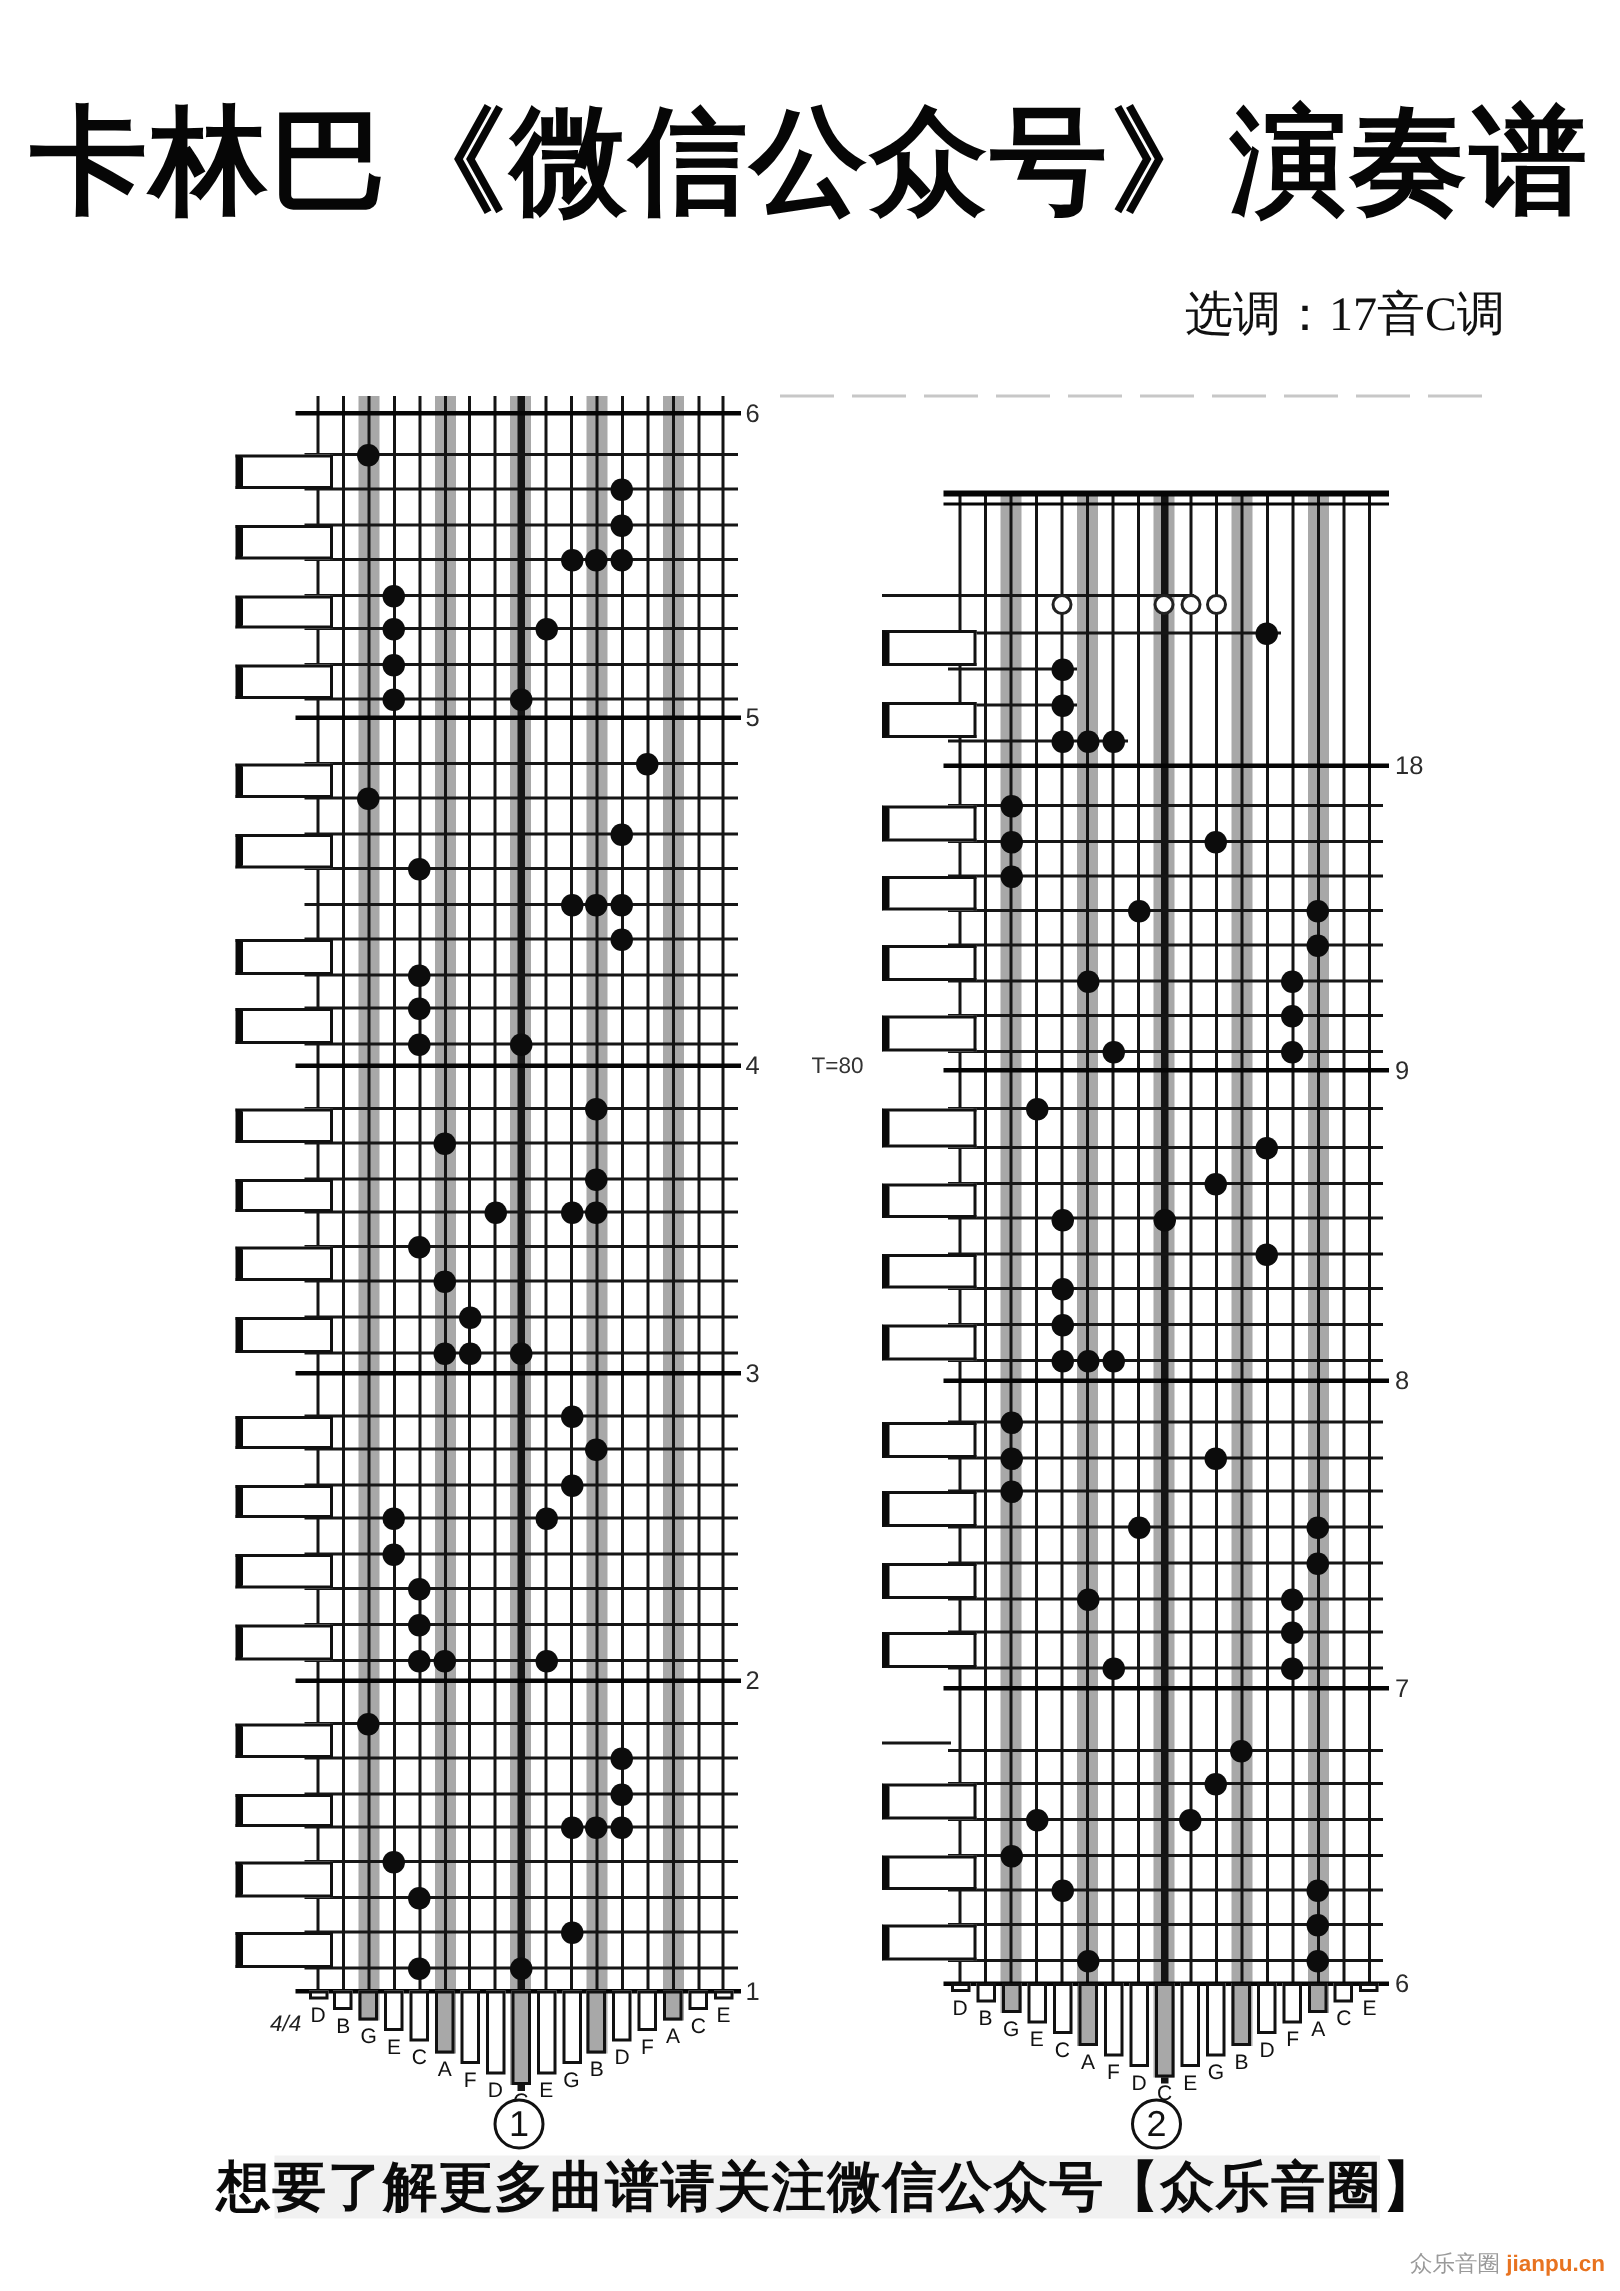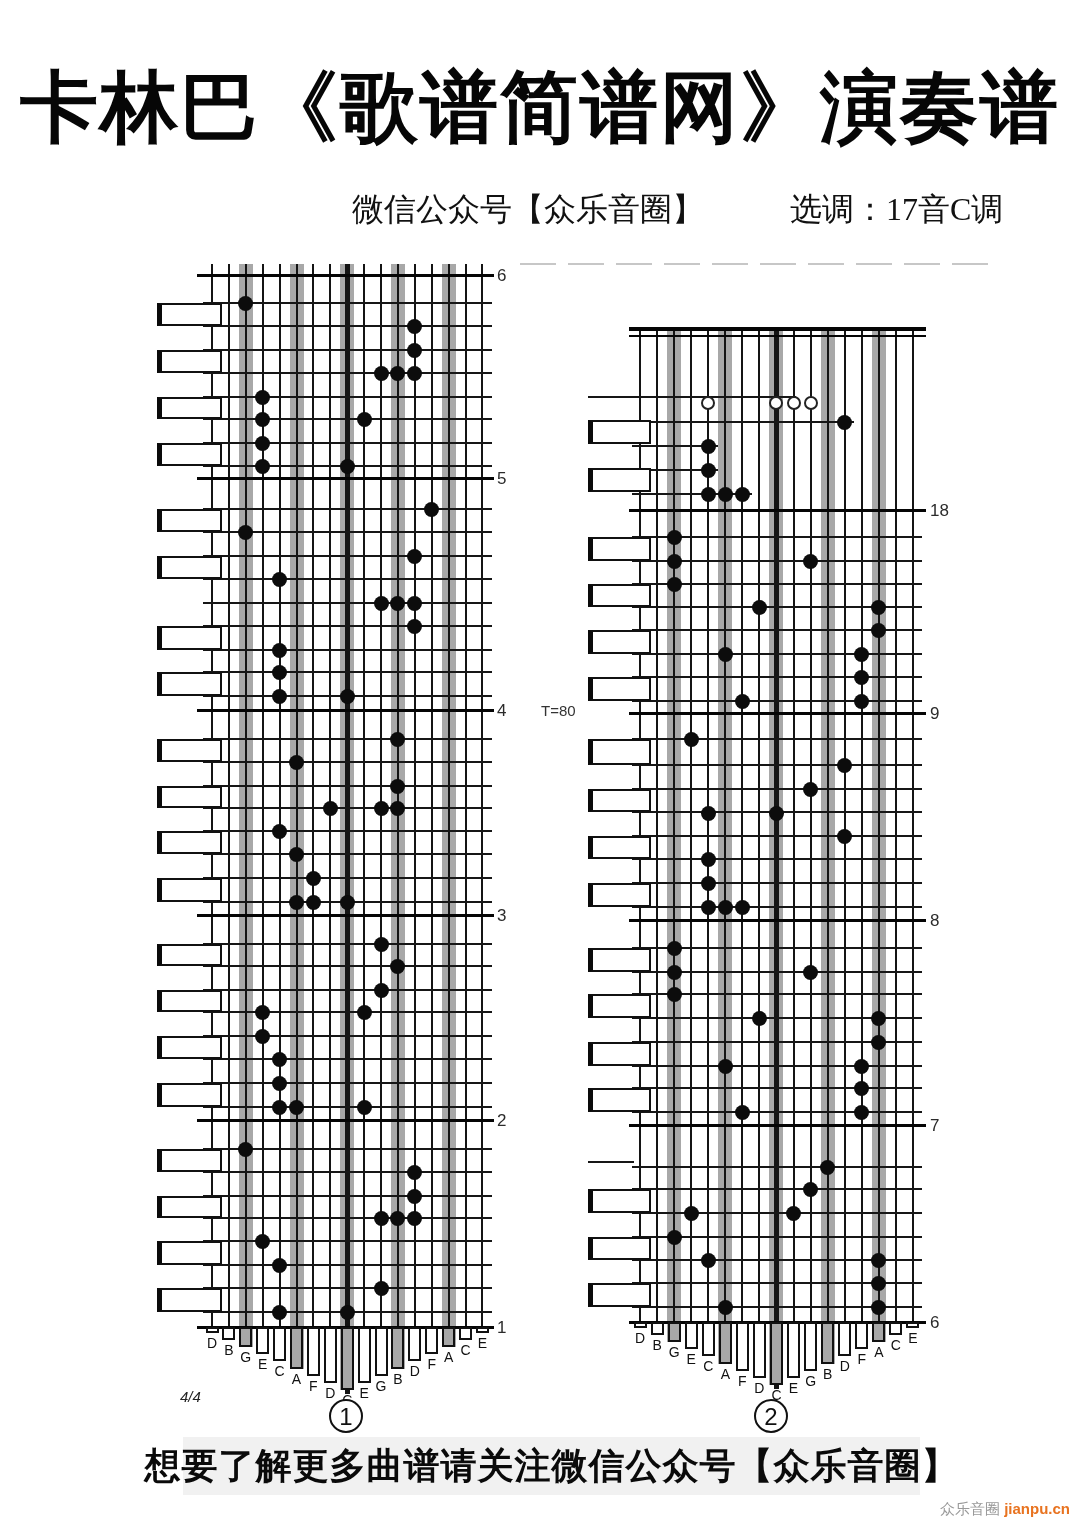--- a/index.html
+++ b/index.html
@@ -18,33 +18,32 @@
   .key{border:2px solid #111;box-sizing:border-box;background:#fff;}
   .key.gray{background:#a8a8a8;}
   .dot{width:15px;height:15px;border-radius:50%;background:#0c0c0c;}
   .odot{width:14px;height:14px;border-radius:50%;background:#fff;border:2.5px solid #222;box-sizing:border-box;}
   .letter{width:20px;text-align:center;font-size:14px;color:#111;}
   .barlabel{font-size:17px;color:#2b2b2b;}
   .smalltext{font-size:15px;color:#333;}
   .timesig{font-size:15px;color:#222;font-style:italic;}
   .badge{width:34px;height:34px;border:2.5px solid #111;border-radius:50%;text-align:center;
          line-height:32px;font-size:24px;color:#111;background:#fff;box-sizing:border-box;}
-  .footerband{left:183px;top:1437px;width:737px;height:58px;background:#f1f1f1;
+  .footerband{left:183px;top:1437px;width:737px;height:42px;background:#f1f1f1;
               display:flex;align-items:center;justify-content:center;}
   .footerband span{font-size:36px;font-weight:bold;color:#0a0a0a;letter-spacing:1px;white-space:nowrap;}
   .watermark{right:10px;top:1500px;font-size:15px;white-space:nowrap;}
   .wm-gray{color:#9a9a9a;}
   .wm-orange{color:#e87320;font-weight:bold;}
 </style>
 </head>
 <body>
 
 <div id="sheet">
-  <div class="abs title">卡林巴《歌谱简谱网》演奏谱</div>
-  <div class="abs subtitle" style="left:352px;">微信公众号【众乐音圈】</div>
+  <div class="abs title">卡林巴《微信公众号》演奏谱</div>
   <div class="abs subtitle" style="left:790px;">选调：17音C调</div>
   <div class="abs artifact" id="artifactLine" style="left: 520px; top: 263px; width: 468px;"></div>
   <div class="abs footerband">
     <span>想要了解更多曲谱请关注微信公众号【众乐音圈】</span>
   </div>
   <div class="abs watermark">
     <span class="wm-gray">众乐音圈</span>
     <span class="wm-orange">jianpu.cn</span>
   </div>
 <div class="abs band" style="left: 238.8px; top: 264px; width: 14px; height: 1083.2px;"></div>
@@ -229,21 +228,21 @@
     <div class="abs dot" style="left: 373.5px; top: 1210.5px;"></div>
     <div class="abs dot" style="left: 390.4px; top: 1210.5px;"></div>
     <div class="abs dot" style="left: 407.3px; top: 1210.5px;"></div>
     <div class="abs dot" style="left: 255.2px; top: 1233.5px;"></div>
     <div class="abs dot" style="left: 272.1px; top: 1257.5px;"></div>
     <div class="abs dot" style="left: 373.5px; top: 1280.5px;"></div>
     <div class="abs dot" style="left: 272.1px; top: 1304.5px;"></div>
     <div class="abs dot" style="left: 339.7px; top: 1304.5px;"></div>
     <div class="abs badge" style="left: 329px; top: 1399px;">1</div>
     <div class="abs smalltext" style="left: 541px; top: 702px;">T=80</div>
-    <div class="abs timesig" style="left: 180px; top: 1388px;">4/4</div>
+    <div class="abs timesig" style="left: 180px; top: 1341px;">4/4</div>
     <div class="abs band" style="left: 667.12px; top: 329px; width: 14px; height: 1013.2px;"></div>
     <div class="abs band" style="left: 718.3px; top: 329px; width: 14px; height: 1034.5px;"></div>
     <div class="abs band" style="left: 769.48px; top: 329px; width: 14px; height: 1055.8px;"></div>
     <div class="abs band" style="left: 820.66px; top: 329px; width: 14px; height: 1034.5px;"></div>
     <div class="abs band" style="left: 871.84px; top: 329px; width: 14px; height: 1013.2px;"></div>
     <div class="abs vline" style="left: 639px; top: 329px; width: 2px; height: 993px;"></div>
     <div class="abs vline" style="left: 656.06px; top: 329px; width: 2px; height: 993px;"></div>
     <div class="abs vline" style="left: 673.12px; top: 329px; width: 2px; height: 993px;"></div>
     <div class="abs vline" style="left: 690.18px; top: 329px; width: 2px; height: 993px;"></div>
     <div class="abs vline" style="left: 707.24px; top: 329px; width: 2px; height: 993px;"></div>

